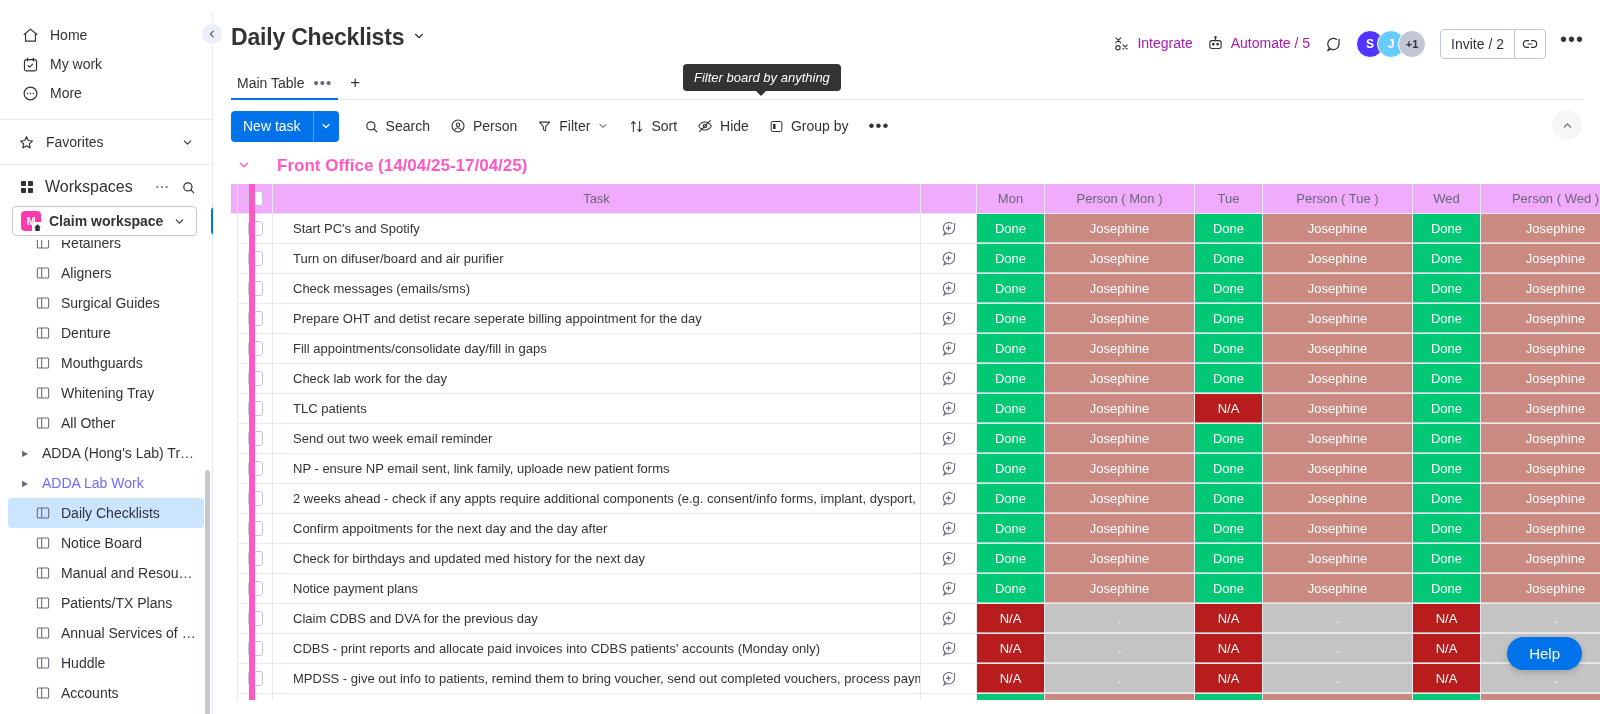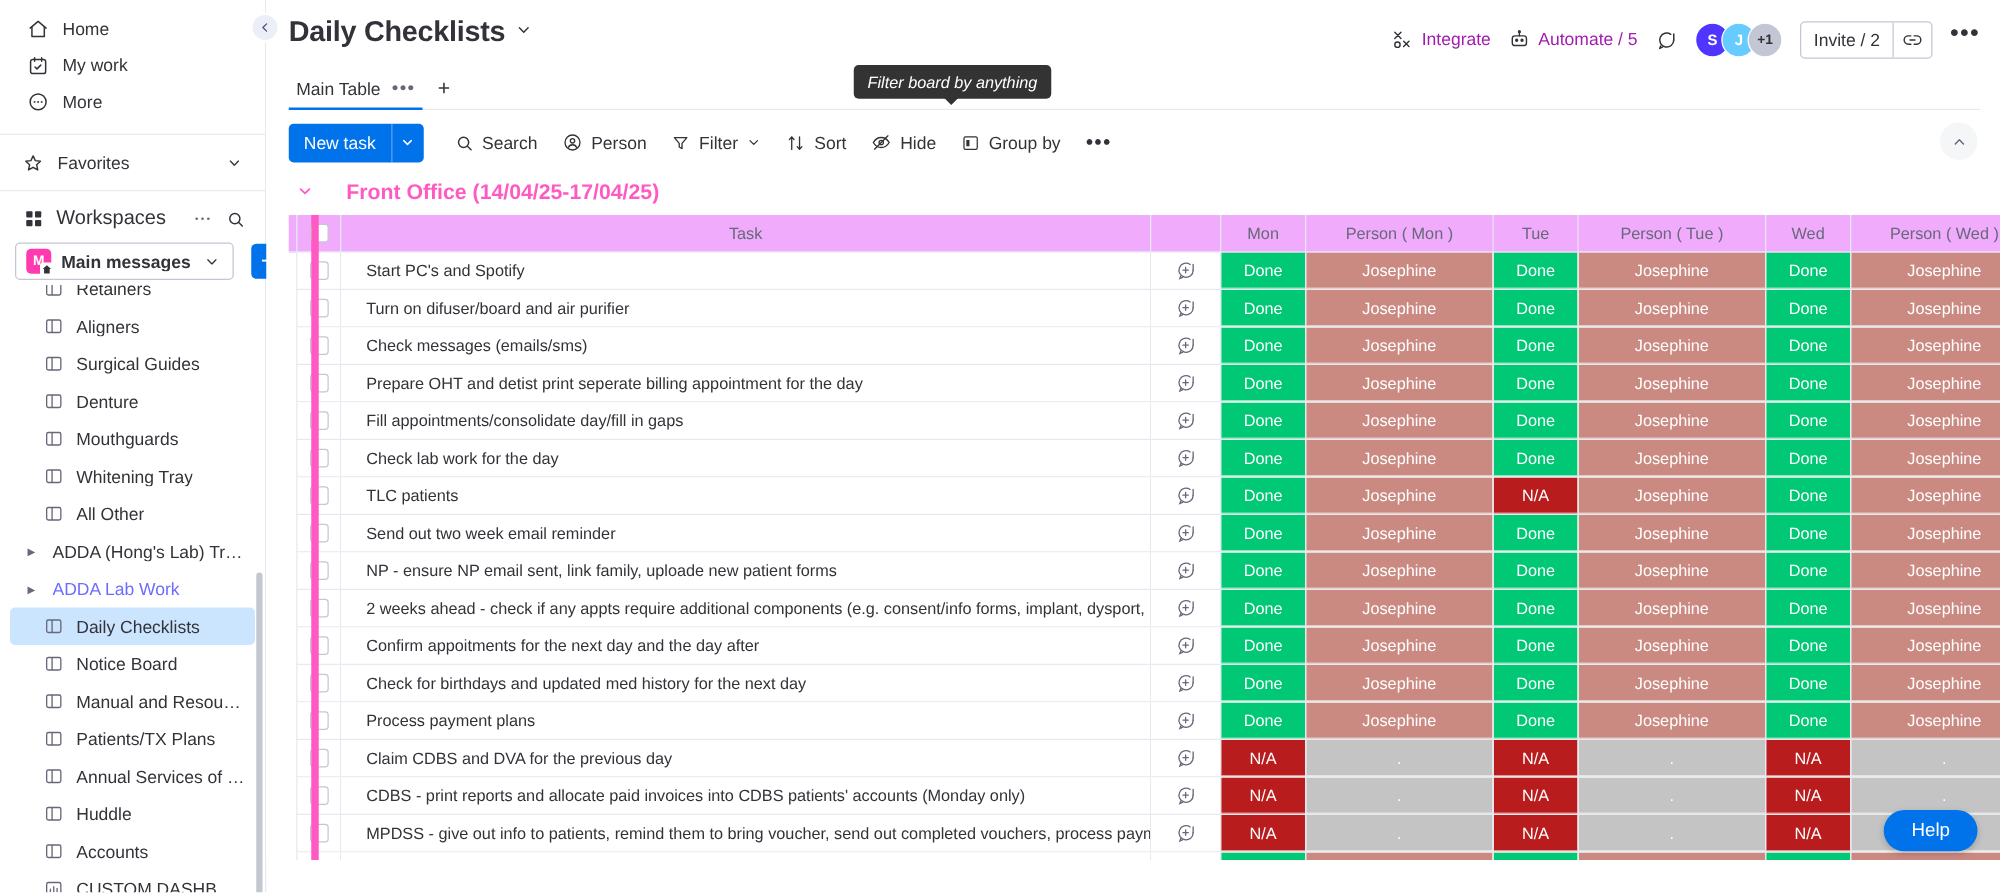--- a/index.html
+++ b/index.html
@@ -3,21 +3,21 @@
 <meta charset="utf-8">
 <style>
   * { box-sizing: border-box; margin: 0; padding: 0; }
   html, body {
     width: 1600px; height: 714px;
     font-family: "Liberation Sans", sans-serif;
     background: #ffffff;
     overflow: hidden;
     color: #323338;
   }
-  .app { display: flex; width: 1600px; height: 688px; position: relative; }
+  .app { display: flex; width: 1600px; height: 688px; position: relative; margin-top: 12px; }
 
   
   .sidebar {
     width: 213px; height: 714px; flex: 0 0 213px;
     background: #ffffff;
     border-right: 1px solid #e6e9ef;
     position: relative;
     display: flex; flex-direction: column;
   }
   .nav-top { padding: 8px 0 4px 0; }
@@ -190,21 +190,21 @@
     width: 100%; height: 100%; display:flex; align-items:center; justify-content:center;
     color:#fff; font-size: 13px; border-bottom: 1px solid rgba(255,255,255,.55);
   }
   .st-done { background: #00c875; }
   .st-na   { background: #b91c1c; }
   .st-person { background: #cb8a81; }
   .st-empty  { background: #c4c4c4; }
   .cellz { padding:0 !important; }
 
   .help-btn {
-    position:absolute; right: 18px; bottom: 7px; background:#0073ea; color:#fff;
+    position:absolute; right: 18px; bottom: 30px; background:#0073ea; color:#fff;
     font-size: 15px; padding: 8px 22px; border-radius: 18px; cursor:pointer; z-index: 50;
     box-shadow: 0 2px 6px rgba(0,0,0,.2);
   }
 </style>
 </head>
 <body>
 
 <div class="app">
 
   <div class="sidebar">
@@ -290,21 +290,21 @@
     <div class="ws-line">
       <div class="ws-select">
         <span class="ws-avatar">
           <span>M</span>
           <span class="home-badge">
             <svg width="9" height="9" viewBox="0 0 24 24" fill="#323338">
                 <path d="M12 3l9 8h-3v10H6V11H3z"></path>
               </svg>
           </span>
         </span>
-        <span class="lbl">Main messages</span>
+        <span class="lbl">Claim workspace</span>
         <span class="nav-icon">
           <svg width="13" height="13" viewBox="0 0 24 24" fill="none" stroke="#323338" stroke-width="2" stroke-linecap="round" stroke-linejoin="round">
               <path d="M6 9l6 6 6-6"></path>
             </svg>
         </span>
       </div>
       <div class="plus-btn">
         <span>+</span>
       </div>
     </div>
@@ -756,21 +756,21 @@
             </div>
             <div class="cell c-person cellz">
               <div class="status st-person">Josephine</div>
             </div>
           </div>
           <div class="row">
             <div class="cell c-bar"></div>
             <div class="cell c-check">
               <span class="chk"></span>
             </div>
-            <div class="cell c-task">Prepare OHT and detist print seperate billing appointment for the day</div>
+            <div class="cell c-task">Prepare OHT and detist recare seperate billing appointment for the day</div>
             <div class="cell c-plus">
               <svg width="17" height="17" viewBox="0 0 24 24" fill="none" stroke="#676879" stroke-width="1.5" stroke-linecap="round">
                 <path d="M20.5 11.5a8 8 0 1 1-3.4-6.5"></path>
                 <path d="M20.5 5v6.5"></path>
                 <path d="M6.5 18l-1 3 3.4-1.6"></path>
                 <path d="M12 8.5v6M9 11.5h6"></path>
               </svg>
             </div>
             <div class="cell c-day cellz">
               <div class="status st-done">Done</div>
@@ -1053,21 +1053,21 @@
             </div>
             <div class="cell c-person cellz">
               <div class="status st-person">Josephine</div>
             </div>
           </div>
           <div class="row">
             <div class="cell c-bar"></div>
             <div class="cell c-check">
               <span class="chk"></span>
             </div>
-            <div class="cell c-task">Process payment plans</div>
+            <div class="cell c-task">Notice payment plans</div>
             <div class="cell c-plus">
               <svg width="17" height="17" viewBox="0 0 24 24" fill="none" stroke="#676879" stroke-width="1.5" stroke-linecap="round">
                 <path d="M20.5 11.5a8 8 0 1 1-3.4-6.5"></path>
                 <path d="M20.5 5v6.5"></path>
                 <path d="M6.5 18l-1 3 3.4-1.6"></path>
                 <path d="M12 8.5v6M9 11.5h6"></path>
               </svg>
             </div>
             <div class="cell c-day cellz">
               <div class="status st-done">Done</div>

